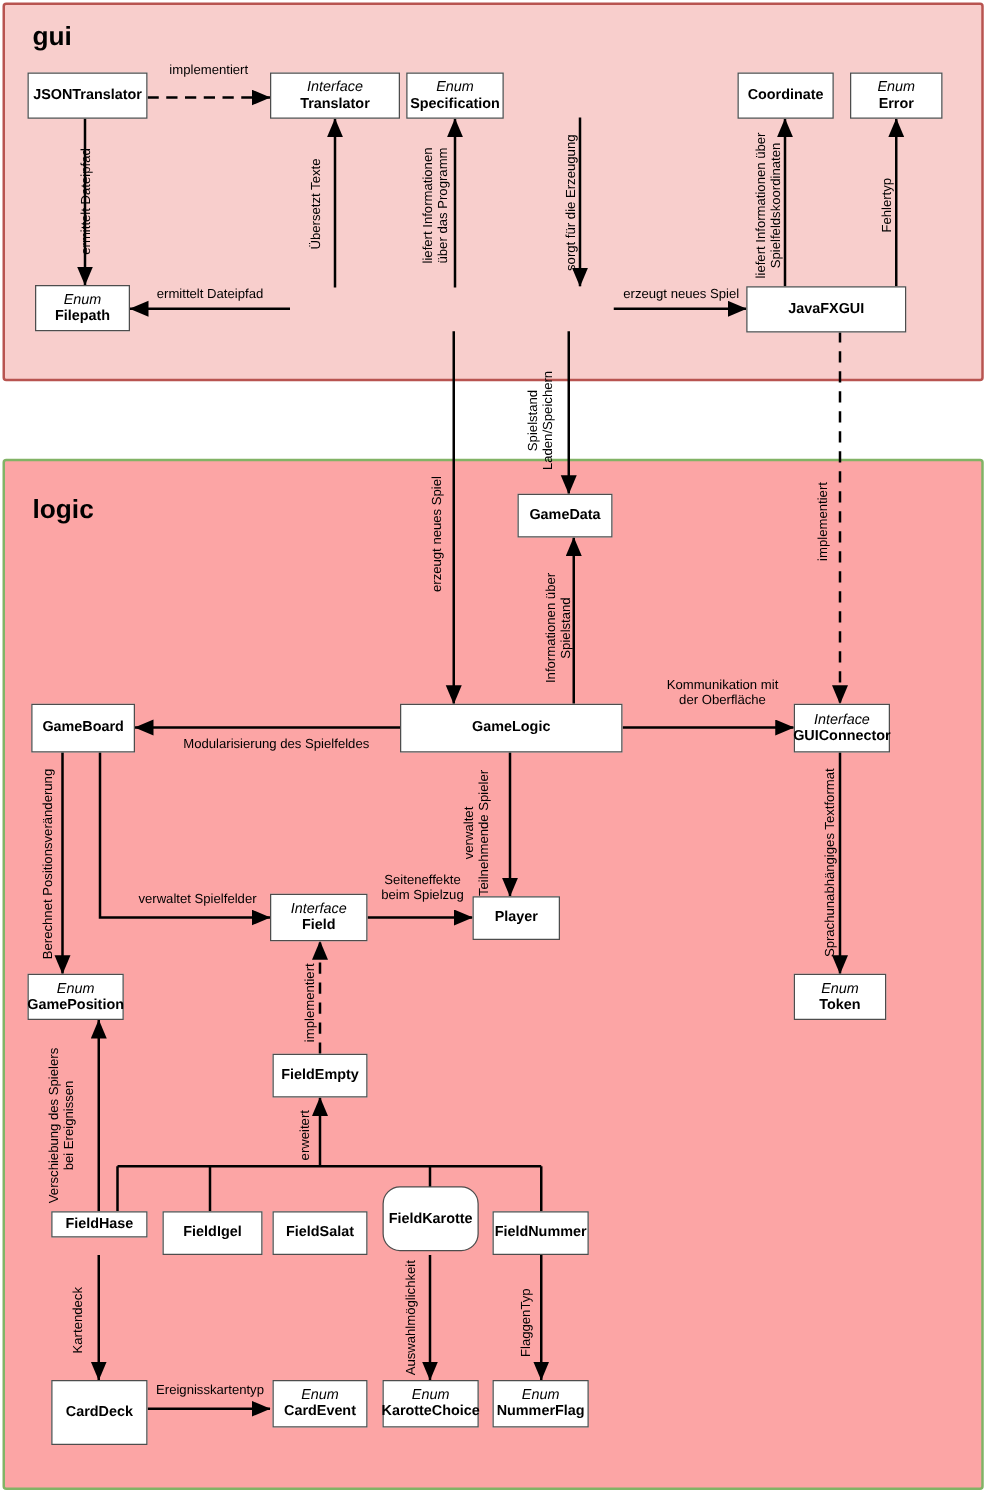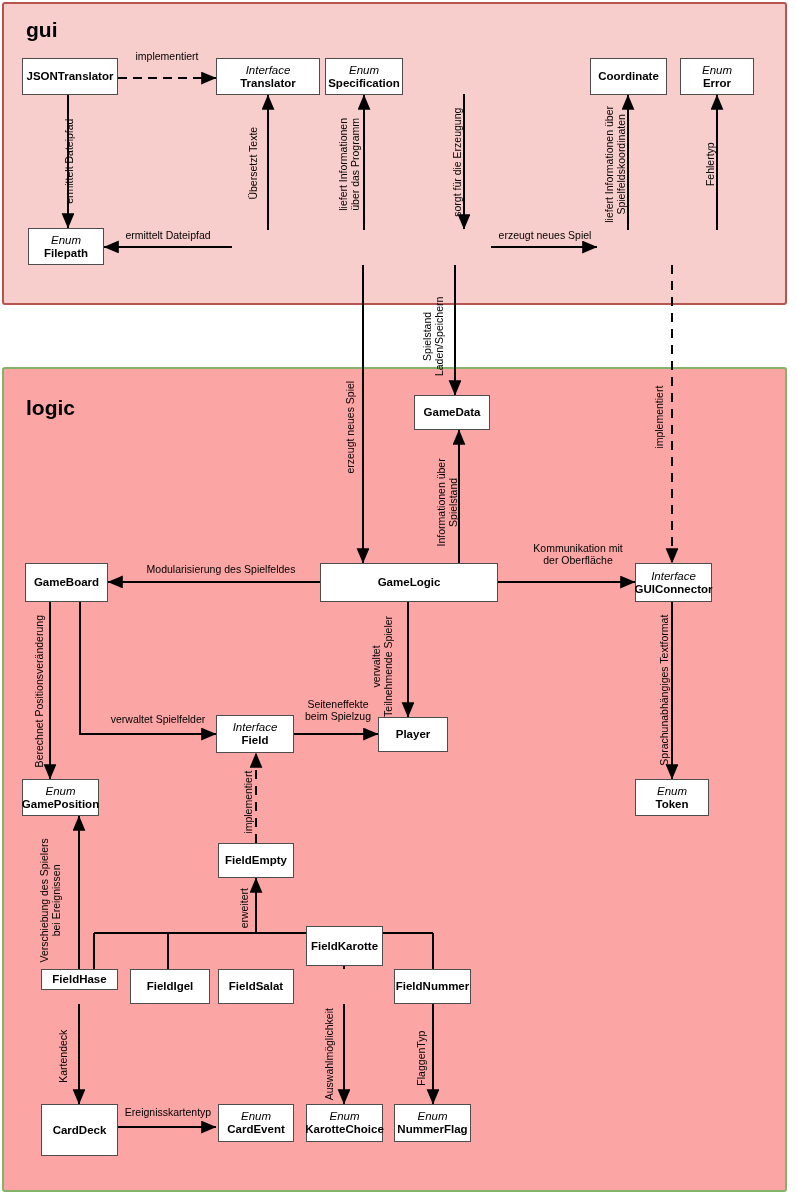--- a/index.html
+++ b/index.html
@@ -129,20 +129,23 @@
     <span class="stereo">Enum</span>
     <span class="nm">Error</span>
   </div>
 
   <div class="node" style="left:28px;top:228px;width:76px;height:37px;">
     <span class="stereo">Enum</span>
     <span class="nm">Filepath</span>
   </div>
 
 
+  <div class="node" style="left:597px;top:229px;width:128px;height:37px;">
+    <span class="nm">JavaFXGUI</span>
+  </div>
 
   <div class="node" style="left:414px;top:395px;width:76px;height:35px;">
     <span class="nm">GameData</span>
   </div>
 
   <div class="node" style="left:25px;top:563px;width:83px;height:39px;">
     <span class="nm">GameBoard</span>
   </div>
 
   <div class="node" style="left:320px;top:563px;width:178px;height:39px;">
@@ -182,21 +185,21 @@
   </div>
 
   <div class="node" style="left:130px;top:969px;width:80px;height:35px;">
     <span class="nm">FieldIgel</span>
   </div>
 
   <div class="node" style="left:218px;top:969px;width:76px;height:35px;">
     <span class="nm">FieldSalat</span>
   </div>
 
-  <div class="node" style="left:306px;top:926px;width:77px;height:40px;">
+  <div class="node" style="left:306px;top:949px;width:77px;height:52px;border-radius:14px;">
     <span class="nm">FieldKarotte</span>
   </div>
 
   <div class="node" style="left:394px;top:969px;width:77px;height:35px;">
     <span class="nm">FieldNummer</span>
   </div>
 
   <div class="node" style="left:41px;top:1104px;width:77px;height:52px;">
     <span class="nm">CardDeck</span>
   </div>
@@ -239,21 +242,21 @@
   <div class="lbl vert" style="left:383px;top:324px;width:100px;transform:rotate(-90deg);">Spielstand
 Laden/Speichern</div>
 
   <div class="lbl vert" style="left:300px;top:421px;width:100px;transform:rotate(-90deg);">erzeugt neues Spiel</div>
 
   <div class="lbl vert" style="left:387px;top:490px;width:120px;transform:rotate(-90deg);">Informationen über
 Spielstand</div>
 
   <div class="lbl vert" style="left:619px;top:411px;width:80px;transform:rotate(-90deg);">implementiert</div>
 
-  <div class="lbl" style="left:136px;top:563px;width:170px;">Modularisierung des Spielfeldes</div>
+  <div class="lbl" style="left:136px;top:589px;width:170px;">Modularisierung des Spielfeldes</div>
 
   <div class="lbl" style="left:518px;top:542px;width:120px;">Kommunikation mit
 der Oberfläche</div>
 
   <div class="lbl vert" style="left:569px;top:684px;width:190px;transform:rotate(-90deg);">Sprachunabhängiges Textformat</div>
 
   <div class="lbl vert" style="left:-56px;top:685px;width:190px;transform:rotate(-90deg);">Berechnet Positionsveränderung</div>
 
   <div class="lbl" style="left:101px;top:713px;width:114px;">verwaltet Spielfelder</div>
 

